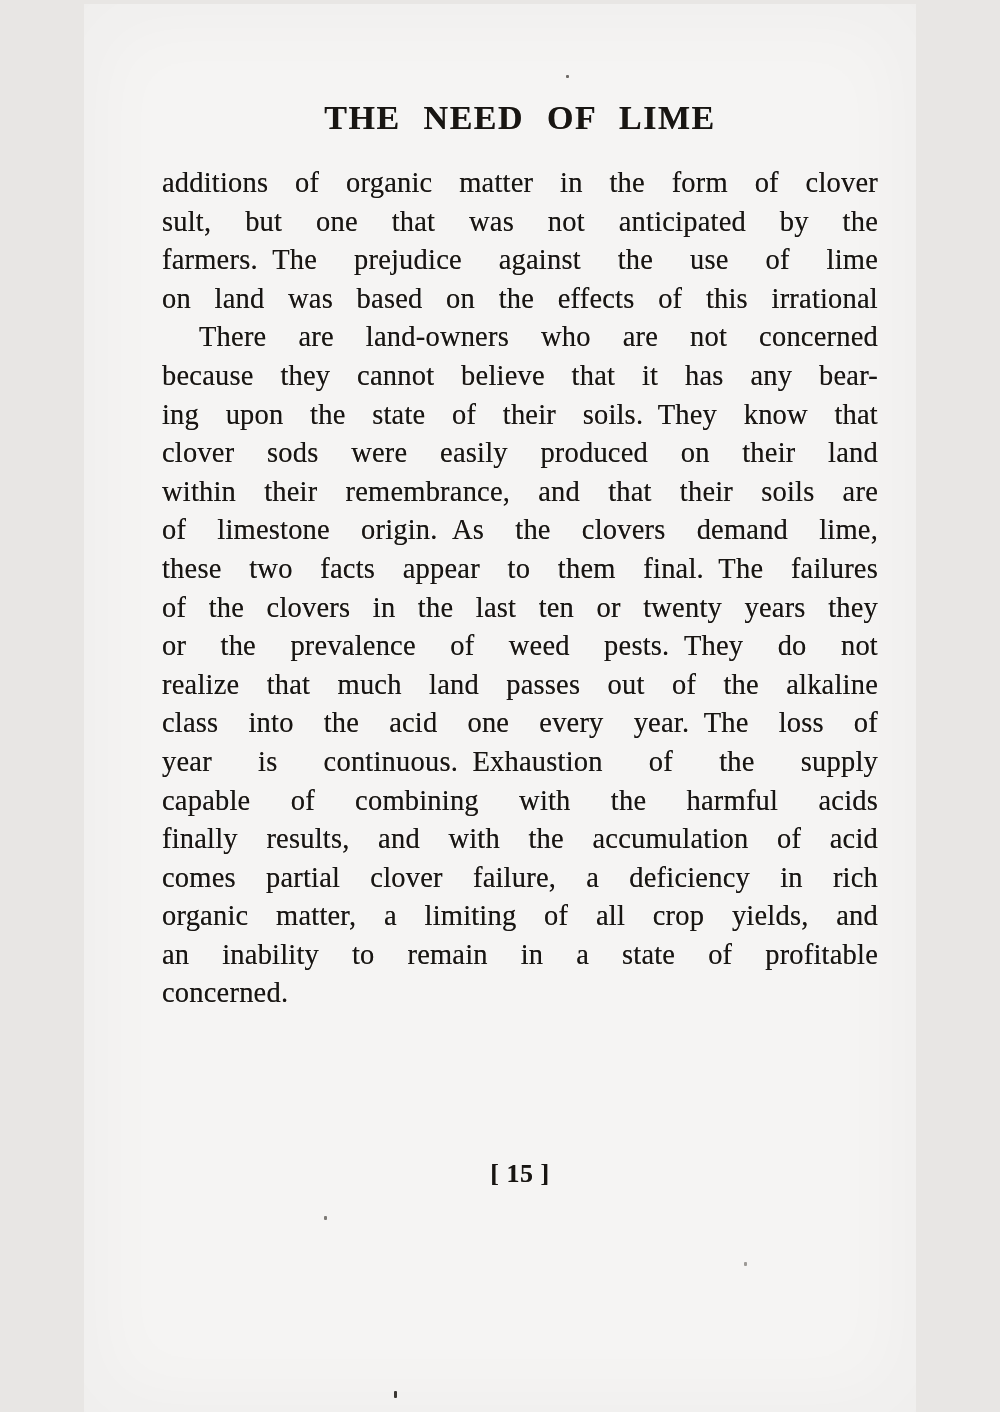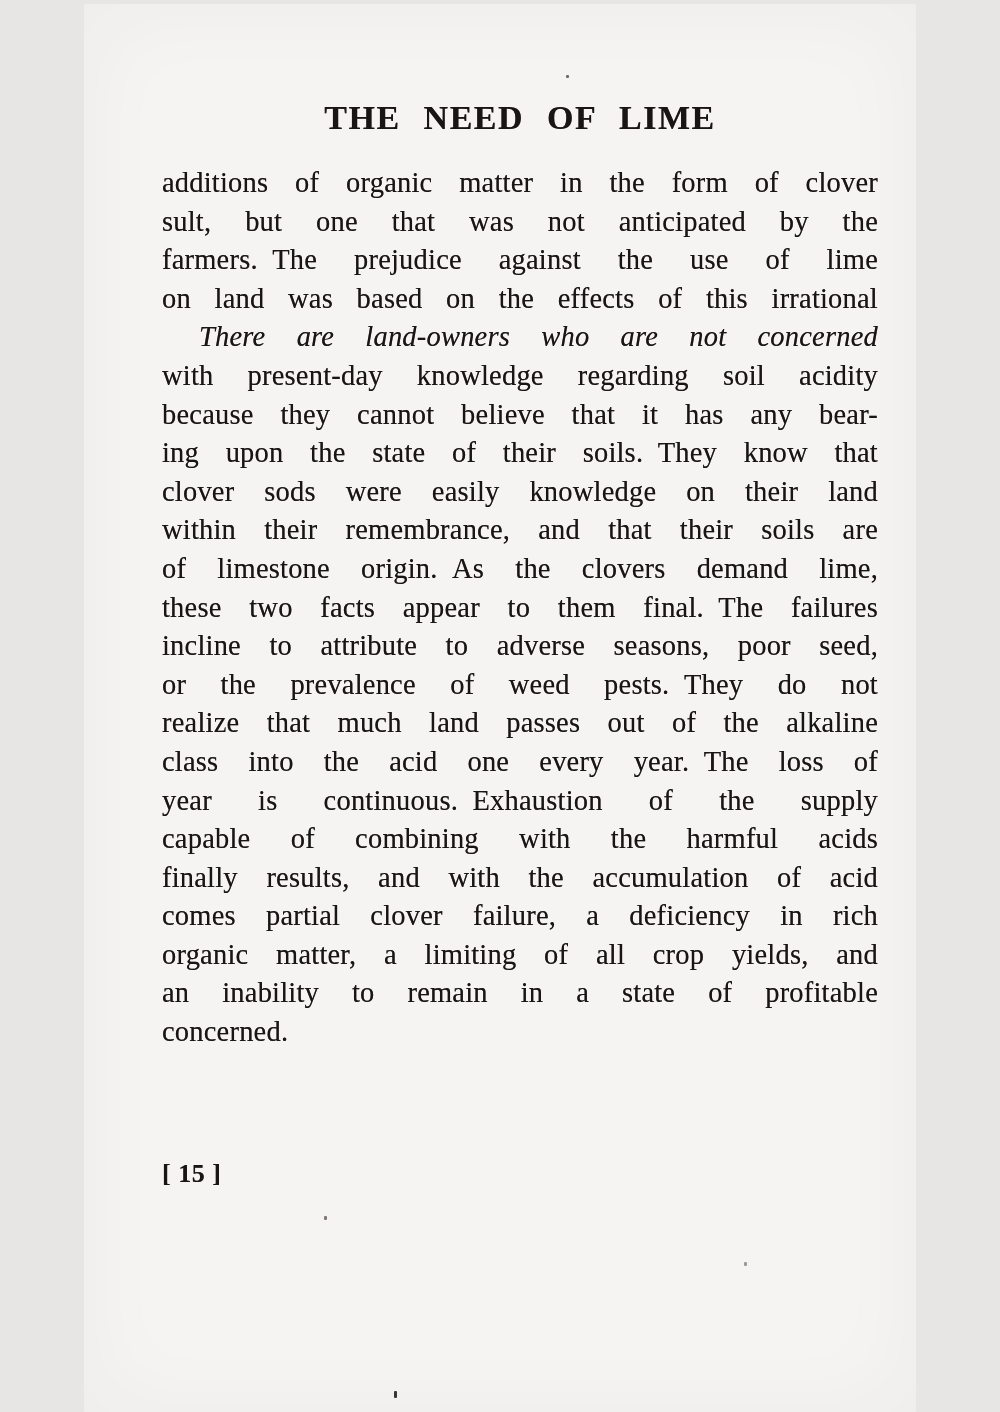--- a/index.html
+++ b/index.html
@@ -54,28 +54,27 @@
     text-align: justify;
     text-align-last: justify;
     text-justify: inter-word;
     white-space: nowrap;
   }
   .line.last {
     text-align-last: left;
   }
   .line.indent {
     text-indent: 37px;
-    font-style: italic;
   }
   .page-number {
     position: absolute;
     top: 1150px;
     left: 0;
     width: 100%;
-    text-align: left;
+    text-align: center;
     font-size: 26px;
     font-weight: 700;
     line-height: 40px;
     letter-spacing: 0.5px;
     text-shadow: 0 0 0.5px rgba(24,21,18,0.55);
   }
   .speck {
     position: absolute;
     border-radius: 1px;
   }
@@ -89,28 +88,27 @@
 
     <div class="body-text">
         <div class="paragraph">
           <div class="line">additions of organic matter in the form of clover</div>
           <div class="line">sult, but one that was not anticipated by the</div>
           <div class="line">farmers. The prejudice against the use of lime</div>
           <div class="line">on land was based on the effects of this irrational</div>
         </div>
         <div class="paragraph">
           <div class="line indent">There are land-owners who are not concerned</div>
-          <div class="line">with present-day knowledge regarding soil acidity</div>
           <div class="line">because they cannot believe that it has any bear-</div>
           <div class="line">ing upon the state of their soils. They know that</div>
-          <div class="line">clover sods were easily knowledge on their land</div>
+          <div class="line">clover sods were easily produced on their land</div>
           <div class="line">within their remembrance, and that their soils are</div>
           <div class="line">of limestone origin. As the clovers demand lime,</div>
           <div class="line">these two facts appear to them final. The failures</div>
-          <div class="line">incline to attribute to adverse seasons, poor seed,</div>
+          <div class="line">of the clovers in the last ten or twenty years they</div>
           <div class="line">or the prevalence of weed pests. They do not</div>
           <div class="line">realize that much land passes out of the alkaline</div>
           <div class="line">class into the acid one every year. The loss of</div>
           <div class="line">year is continuous. Exhaustion of the supply</div>
           <div class="line">capable of combining with the harmful acids</div>
           <div class="line">finally results, and with the accumulation of acid</div>
           <div class="line">comes partial clover failure, a deficiency in rich</div>
           <div class="line">organic matter, a limiting of all crop yields, and</div>
           <div class="line">an inability to remain in a state of profitable</div>
           <div class="line last">concerned.</div>

